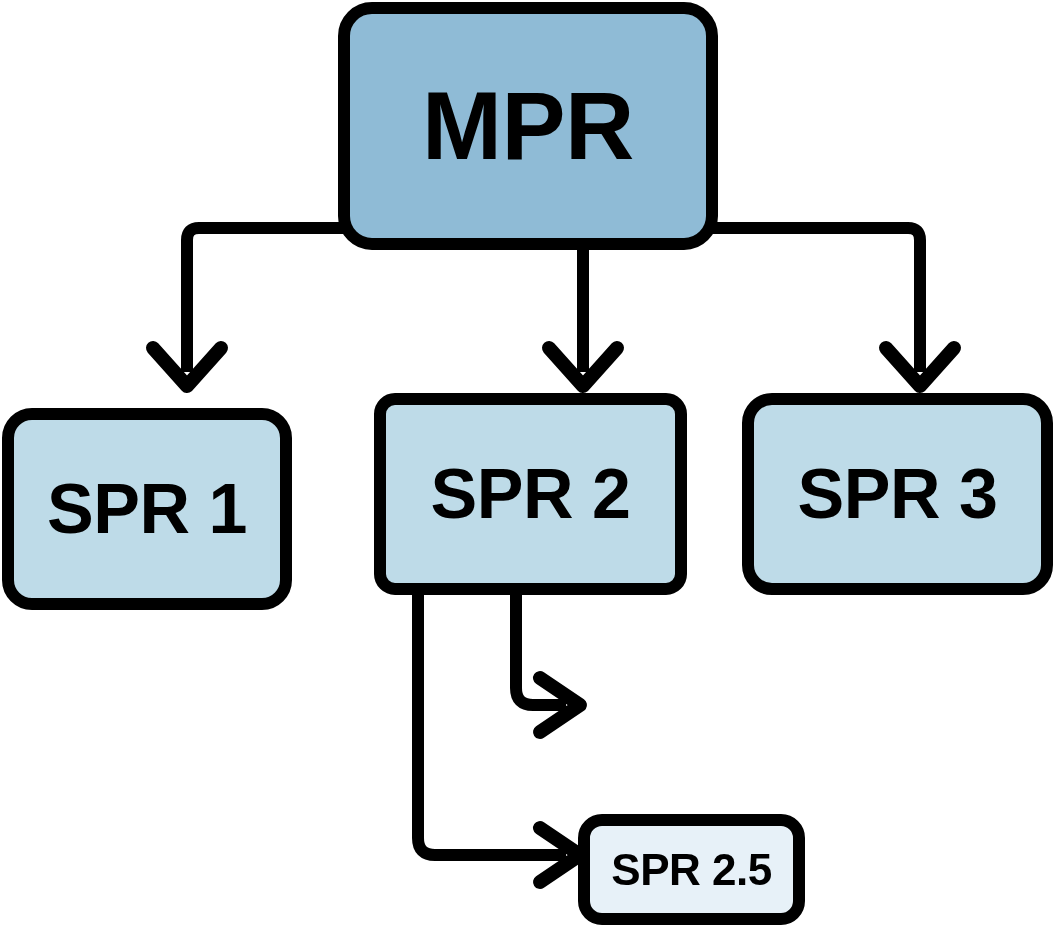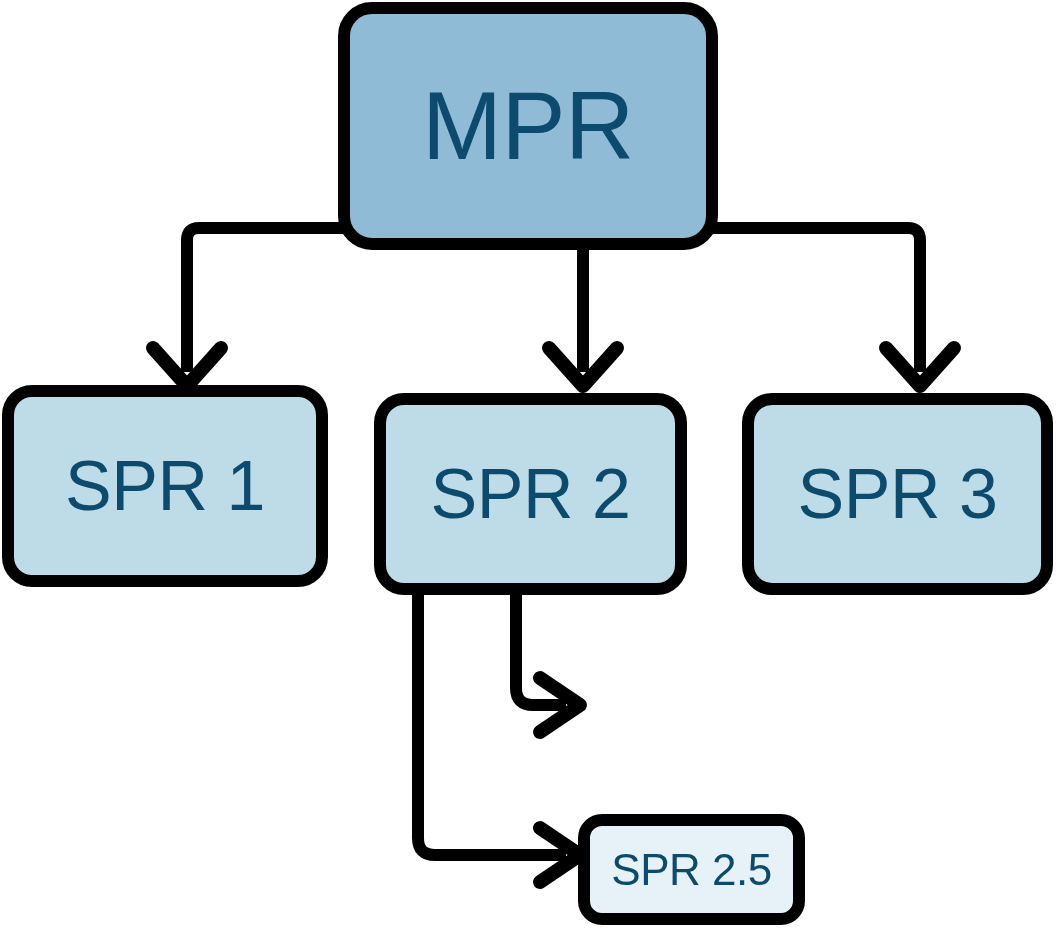--- a/index.html
+++ b/index.html
@@ -26,22 +26,22 @@
     height: 928px;
     pointer-events: none;
   }
   .node {
     position: absolute;
     box-sizing: border-box;
     display: flex;
     align-items: center;
     justify-content: center;
     border: 12px solid #000000;
-    color: #0c4a6e;
-    font-weight: normal;
+    color: #000000;
+    font-weight: bold;
     letter-spacing: -0.5px;
     text-align: center;
     line-height: 1;
     user-select: none;
   }
   .node-root {
     border-radius: 34px;
     background: #8fbbd6;
     font-size: 96px;
   }
@@ -90,25 +90,25 @@
     <g>
       <path d="M 418 589 L 418 838 Q 418 855 435 855 L 566 855" fill="none" stroke="#000000" stroke-width="12" stroke-linecap="butt" stroke-linejoin="round"></path>
       <path d="M 540 828 L 580 855 L 540 882" fill="none" stroke="#000000" stroke-width="14" stroke-linecap="round" stroke-linejoin="round"></path>
     </g>
   </svg>
 
   <div class="node node-root" id="node-mpr" style="left: 338px; top: 2px; width: 380px; height: 248px; background: rgb(143, 187, 214); border-color: rgb(0, 0, 0);">
     <span class="node-label">MPR</span>
   </div>
 
-  <div class="node node-level1" id="node-spr1" style="left: 2px; top: 385px; width: 326px; height: 202px; background: rgb(190, 219, 232); border-color: rgb(0, 0, 0);">
+  <div class="node node-level1" id="node-spr1" style="left: 2px; top: 408px; width: 290px; height: 202px; background: rgb(190, 219, 232); border-color: rgb(0, 0, 0);">
     <span class="node-label">SPR 1</span>
   </div>
 
-  <div class="node node-level1" id="node-spr2" style="left: 374px; top: 393px; width: 313px; height: 202px; background: rgb(190, 219, 232); border-color: rgb(0, 0, 0);">
+  <div class="node node-level1" id="node-spr2" style="left: 374px; top: 393px; width: 313px; height: 202px; background: rgb(190, 219, 232); border-color: rgb(0, 0, 0); border-radius: 21px;">
     <span class="node-label">SPR 2</span>
   </div>
 
   <div class="node node-level1" id="node-spr3" style="left: 742px; top: 393px; width: 311px; height: 202px; background: rgb(190, 219, 232); border-color: rgb(0, 0, 0);">
     <span class="node-label">SPR 3</span>
   </div>
 
 
   <div class="node node-level2" id="node-spr22" style="left: 578px; top: 814px; width: 227px; height: 111px; background: rgb(231, 241, 248); border-color: rgb(0, 0, 0);">
     <span class="node-label">SPR 2.5</span>

